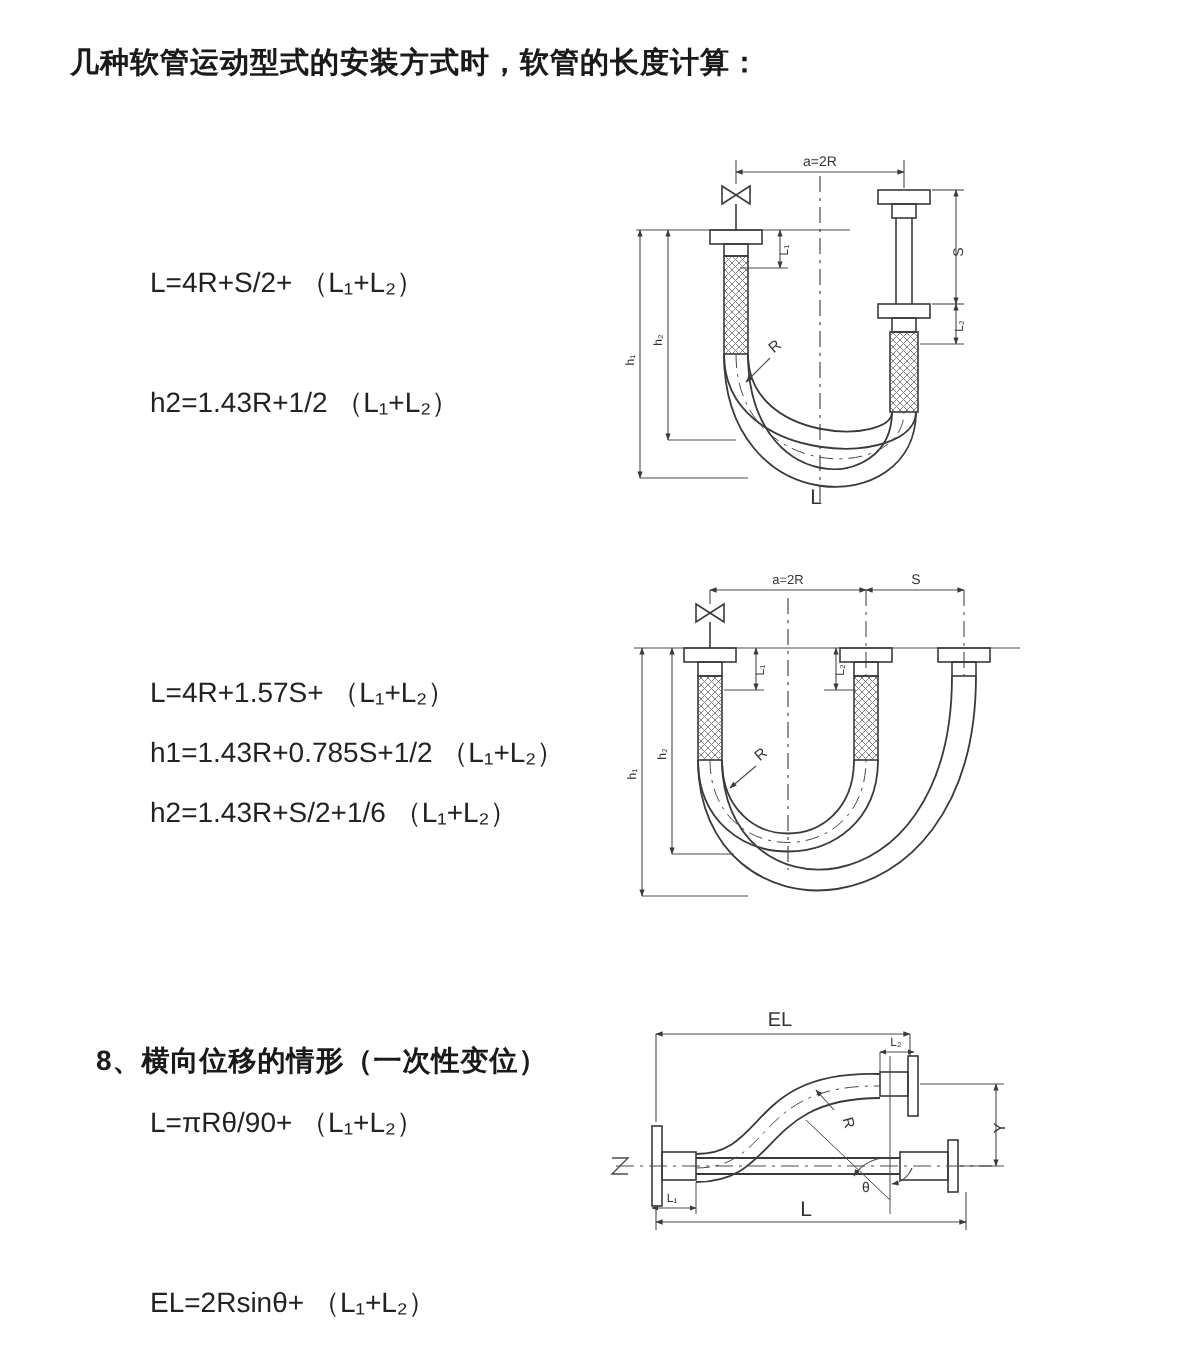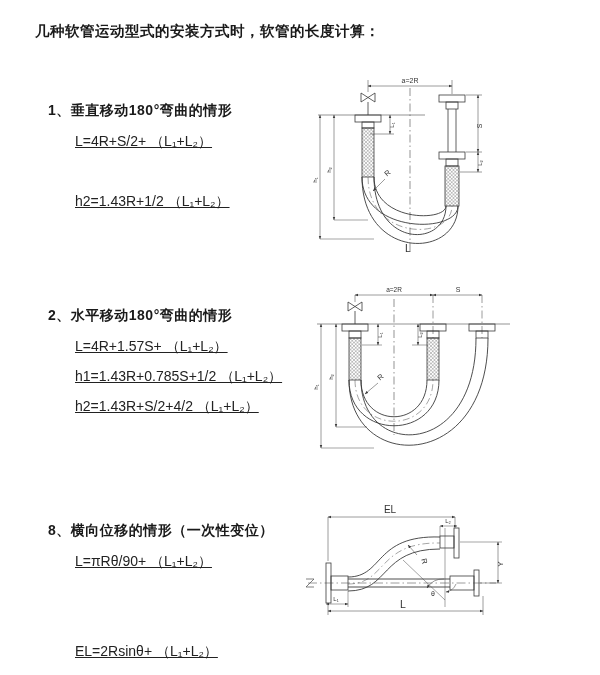--- a/index.html
+++ b/index.html
@@ -8,42 +8,40 @@
     font-family:"Liberation Sans","DejaVu Sans",sans-serif;color:#1a1a1a;
   }
   .abs{position:absolute;}
   .doc-title{
     left:35px;top:22px;font-size:14.5px;font-weight:700;letter-spacing:.5px;white-space:nowrap;
   }
   .sec-heading{
     font-size:14px;font-weight:700;letter-spacing:.5px;white-space:nowrap;left:48px;
   }
   .formula{
-    font-size:14px;font-weight:400;left:75px;white-space:nowrap;color:#222;text-decoration:underline;
+    font-size:14px;font-weight:400;left:75px;white-space:nowrap;color:#222;
   }
   svg{position:absolute;overflow:visible;}
   svg text{fill:#333;font-family:"Liberation Sans","DejaVu Sans",sans-serif;}
   .ink{stroke:#3a3a3a;fill:none;}
   .thin{stroke:#4a4a4a;fill:none;}
 </style>
 </head>
 <body>
 
 <div id="page">
 
   <div class="abs doc-title">几种软管运动型式的安装方式时，软管的长度计算：</div>
 
-  <div class="abs sec-heading" style="top:102px">1、垂直移动180°弯曲的情形</div>
   <div class="abs formula" style="top:133px">L=4R+S/2+ （L₁+L₂）</div>
   <div class="abs formula" style="top:193px">h2=1.43R+1/2 （L₁+L₂）</div>
 
-  <div class="abs sec-heading" style="top:307px">2、水平移动180°弯曲的情形</div>
   <div class="abs formula" style="top:338px">L=4R+1.57S+ （L₁+L₂）</div>
   <div class="abs formula" style="top:368px">h1=1.43R+0.785S+1/2 （L₁+L₂）</div>
-  <div class="abs formula" style="top:398px">h2=1.43R+S/2+4/2 （L₁+L₂）</div>
+  <div class="abs formula" style="top:398px">h2=1.43R+S/2+1/6 （L₁+L₂）</div>
 
   <div class="abs sec-heading" style="top:522px">8、横向位移的情形（一次性变位）</div>
   <div class="abs formula" style="top:553px">L=πRθ/90+ （L₁+L₂）</div>
   <div class="abs formula" style="top:643px">EL=2Rsinθ+ （L₁+L₂）</div>
 
   <svg style="left:310px;top:72px" width="290" height="185" viewBox="0 0 290 185">
     <defs>
       <marker id="arr1" markerWidth="7" markerHeight="6" refX="6" refY="3" orient="auto-start-reverse">
         <path d="M0,0.6 L6.5,3 L0,5.4 Z" fill="#3a3a3a"></path>
       </marker>

